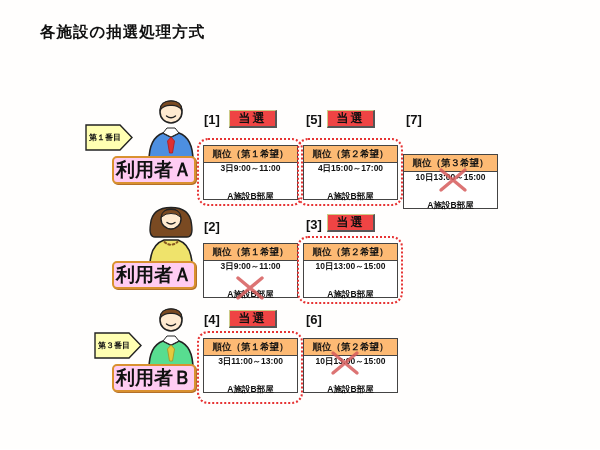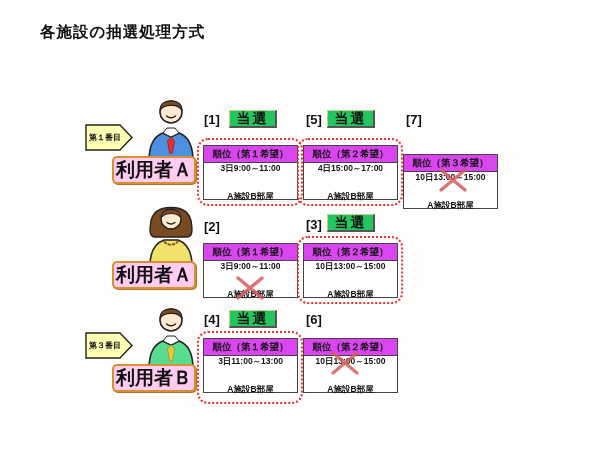--- a/index.html
+++ b/index.html
@@ -25,34 +25,34 @@
   
   .user-label{
     width:80px;height:24px;background:#FFCCF2;border:2px solid #D9912F;border-radius:5px;
     text-align:center;line-height:23px;font-size:19px;font-weight:bold;color:#111;
     box-shadow:1px 1px 0 #b3702a;
   }
   
   .card-number{font-size:13px;font-weight:bold;color:#111;}
   
   .winner-badge{
-    width:45px;height:15px;background:#22c55e;
+    width:45px;height:15px;background:#ef4444;
     border:1px solid #cccc88;border-right:2px solid #555;border-bottom:2px solid #555;
-    text-align:center;line-height:15px;font-size:14px;font-weight:bold;color:#111;letter-spacing:2px;
+    text-align:center;line-height:15px;font-size:12px;font-weight:bold;color:#111;letter-spacing:2px;
   }
   
   .winner-highlight{
     width:102px;height:64px;border:2px dotted #E63333;border-radius:11px;
   }
   
   .choice-card{
     width:93px;height:53px;background:#ffffff;border:1.3px solid #444;
   }
   .card-header{
-    height:16px;background:#d946ef;border-bottom:1.3px solid #444;
+    height:16px;background:#fdba74;border-bottom:1.3px solid #444;
     text-align:center;line-height:16px;font-size:9.5px;font-weight:bold;color:#111;
     white-space:nowrap;overflow:hidden;
   }
   .card-body{
     position:relative;height:37px;display:flex;flex-direction:column;
     justify-content:space-evenly;align-items:center;gap:16px;
   }
   .card-time{font-size:8.5px;font-weight:bold;color:#111;white-space:nowrap;}
   .card-facility{font-size:8.5px;font-weight:bold;color:#111;white-space:nowrap;}
   .x-mark{position:absolute;pointer-events:none;}
@@ -144,21 +144,21 @@
   <div class="abs winner-badge" style="left:327px;top:214px">当選</div>
   <div class="abs winner-highlight" style="left:297px;top:236px"></div>
   <div class="abs choice-card" style="left:303px;top:243px">
     <div class="card-header">順位（第２希望）</div>
     <div class="card-body">
       <div class="card-time">10日13:00～15:00</div>
       <div class="card-facility">A施設B部屋</div>
     </div>
   </div>
 
-  <div class="abs order-arrow" style="left:85px;top:332px">
+  <div class="abs order-arrow" style="left:94px;top:332px">
     <svg width="48" height="27" viewBox="0 0 48 27">
       <polygon points="1,1 35,1 47,13.5 35,26 1,26" fill="#FFFFB2" stroke="#222" stroke-width="1.4"></polygon>
     </svg>
     <div class="order-text">第３番目</div>
   </div>
 
   <svg class="abs" style="left:136px;top:304px" width="70" height="66" viewBox="0 0 70 66">
     <path d="M13 65 Q13 42 27 37 L35 41 L43 37 Q57 42 57 65 Z" fill="#58DD90" stroke="#222" stroke-width="1.6"></path>
     <path d="M27 37 L35 41 L43 37 L39 32 L31 32 Z" fill="#ffffff" stroke="#222" stroke-width="1"></path>
     <path d="M35 41 L31.5 45 L33.5 57 L36.5 57 L38.5 45 Z" fill="#E5C93E" stroke="#A8901F" stroke-width="0.8"></path>

